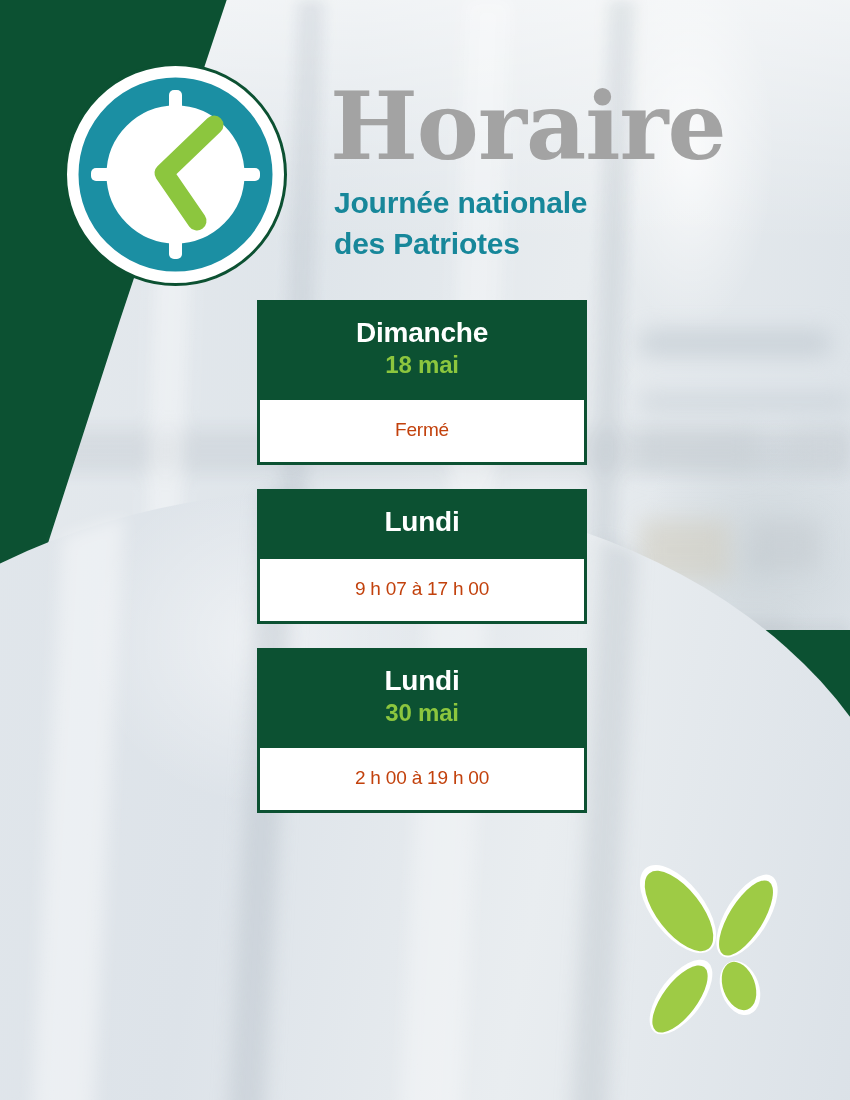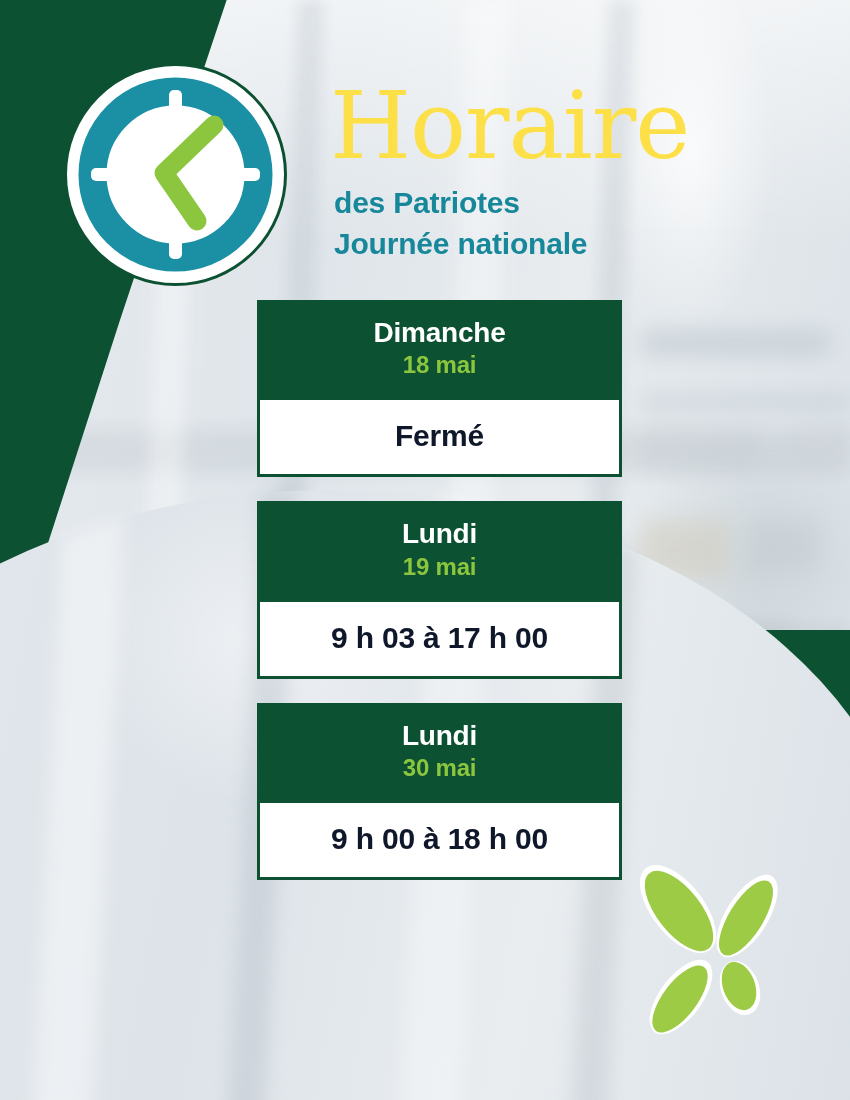--- a/index.html
+++ b/index.html
@@ -77,39 +77,39 @@
     filter:blur(8px);
   }
 
   
   .clock-wrap{position:absolute;left:63px;top:62px;width:225px;height:225px;}
 
   
   .heading{position:absolute;left:330px;top:82px;width:420px;}
   .title{
     font-family:"DejaVu Serif", serif;
-    font-weight:400;
+    font-weight:700;
     font-size:93px;
     line-height:.96;
-    color:#fde047;
+    color:#a3a3a3;
     letter-spacing:-1px;
     margin:0;
   }
   .subtitle{
     font-family:"Liberation Sans", sans-serif;
     font-weight:700;
     font-size:30px;
     line-height:1.35;
     color:#17879a;
     margin:12px 0 0 4px;
     letter-spacing:-.2px;
   }
 
   
-  .cards{position:absolute;left:257px;top:300px;width:365px;}
+  .cards{position:absolute;left:257px;top:300px;width:330px;}
   .card{margin-bottom:24px;}
   .card-head{
     background:#0c5132;
     text-align:center;
     padding:17px 6px 20px;
   }
   .card-day{
     color:#ffffff;font-size:28px;font-weight:700;line-height:1.15;
     letter-spacing:-.2px;
   }
@@ -118,21 +118,21 @@
     letter-spacing:-.2px;
   }
   .card-body{
     background:#ffffff;
     border:3px solid #0c5132;
     border-top:none;
     text-align:center;
     padding:19px 6px 21px;
   }
   .card-hours{
-    color:#0f172a;font-size:30px;font-weight:700;letter-spacing:-.2px;
+    color:#c2410c;font-size:19px;font-weight:400;letter-spacing:-.2px;
   }
 
   
   .butterfly{position:absolute;left:612px;top:852px;width:200px;height:200px;}
 </style>
 </head>
 <body>
 
 <div class="poster">
 
@@ -167,54 +167,53 @@
       <rect x="106" y="175" width="13" height="22" rx="5" fill="#ffffff"></rect>
       <rect x="28" y="106" width="22" height="13" rx="5" fill="#ffffff"></rect>
       <rect x="175" y="106" width="22" height="13" rx="5" fill="#ffffff"></rect>
       <path d="M151 63 L101 111 L134 159" fill="none" stroke="#8cc63e" stroke-width="19" stroke-linecap="round" stroke-linejoin="round"></path>
     </svg>
   </div>
 
   <div class="heading">
     <h1 class="title">Horaire</h1>
     <div class="subtitle">
+      <div>Journée nationale</div>
       <div>des Patriotes</div>
-      <div>Journée nationale</div>
     </div>
   </div>
 
   <div class="cards">
 
     <div class="card">
       <div class="card-head">
         <div class="card-day">Dimanche</div>
         <div class="card-date">18 mai</div>
       </div>
       <div class="card-body">
         <div class="card-hours">Fermé</div>
       </div>
     </div>
 
     <div class="card">
       <div class="card-head">
         <div class="card-day">Lundi</div>
-        <div class="card-date">19 mai</div>
       </div>
       <div class="card-body">
-        <div class="card-hours">9 h 03 à 17 h 00</div>
+        <div class="card-hours">9 h 07 à 17 h 00</div>
       </div>
     </div>
 
     <div class="card">
       <div class="card-head">
         <div class="card-day">Lundi</div>
         <div class="card-date">30 mai</div>
       </div>
       <div class="card-body">
-        <div class="card-hours">9 h 00 à 18 h 00</div>
+        <div class="card-hours">2 h 00 à 19 h 00</div>
       </div>
     </div>
 
   </div>
 
   <div class="butterfly">
     <svg viewBox="0 0 200 200" width="200" height="200">
       <g>
 
         <ellipse cx="66" cy="57" rx="26" ry="52" transform="rotate(-38 66 57)" fill="#ffffff"></ellipse>

